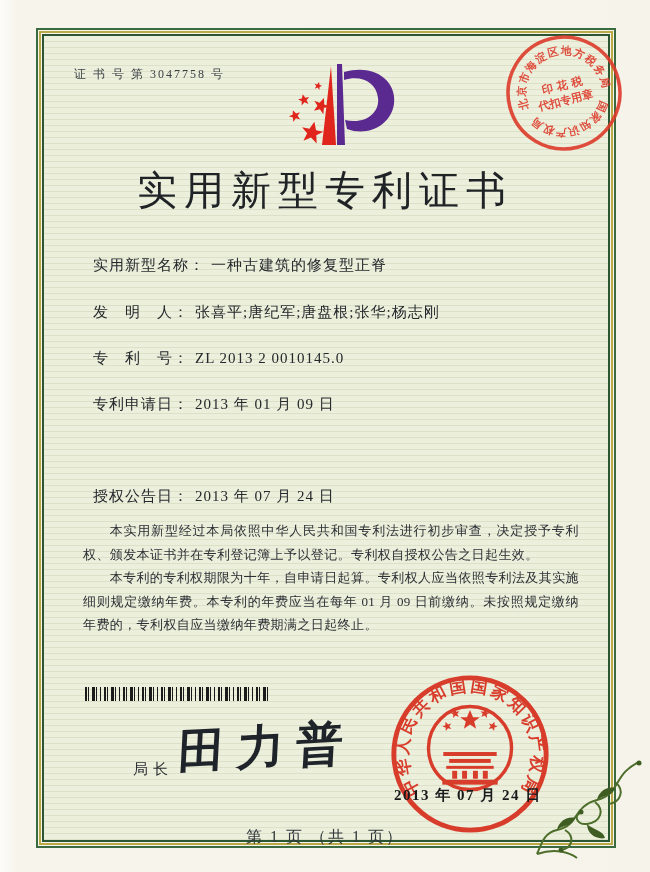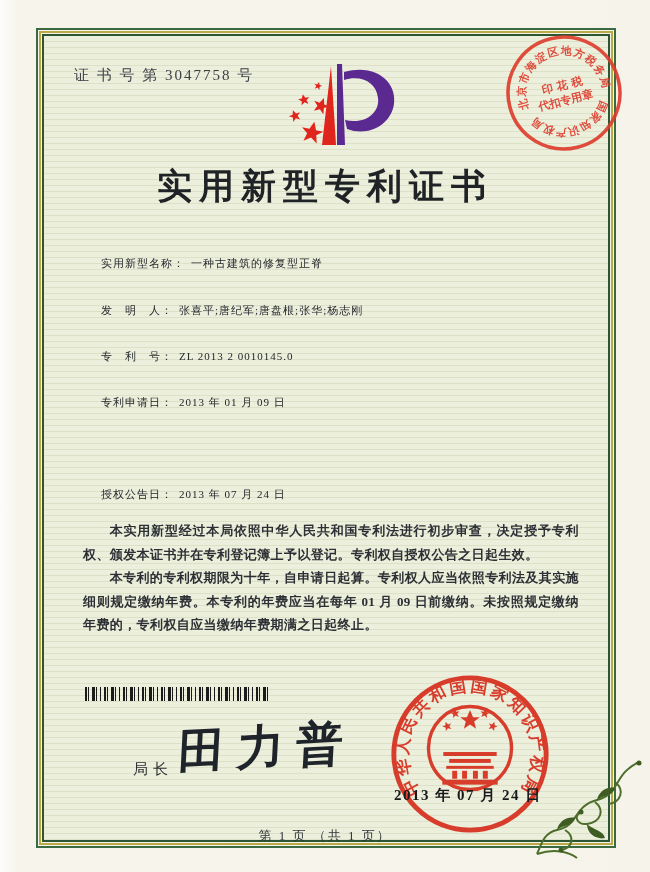--- a/index.html
+++ b/index.html
@@ -9,49 +9,49 @@
     font-family:"Liberation Serif","DejaVu Serif",serif;
   }
   
   .frame-outer{position:absolute;left:36px;top:28px;right:34px;bottom:24px;border:2px solid #3a6b40;}
   .frame-mid{position:absolute;inset:1px;border:2px solid #b9aa45;}
   .frame-inner{
     position:absolute;inset:1px;border:2px solid #2c5632;
     background-color:#edefdd;
     background-image:repeating-linear-gradient(0deg,rgba(140,160,100,0.18) 0 1px,rgba(0,0,0,0) 1px 6px);
   }
-  .cert-no{position:absolute;left:74px;top:66px;font-size:15px;letter-spacing:2px;color:#3a3f44;}
-  .title{position:absolute;left:0;right:0;top:163px;text-align:center;font-size:35px;font-weight:bold;letter-spacing:7px;color:#1f2326;}
+  .cert-no{position:absolute;left:74px;top:66px;font-size:12px;letter-spacing:2px;color:#3a3f44;}
+  .title{position:absolute;left:0;right:0;top:163px;text-align:center;font-size:40px;font-weight:normal;letter-spacing:7px;color:#1f2326;}
   .logo{position:absolute;left:262px;top:52px;width:140px;height:115px;}
   .tax-seal{position:absolute;left:503px;top:32px;width:122px;height:122px;opacity:.9;z-index:5;}
-  .field-row{position:absolute;left:101px;font-size:11px;letter-spacing:1px;color:#24282b;white-space:nowrap;}
+  .field-row{position:absolute;left:93px;font-size:15px;letter-spacing:1px;color:#24282b;white-space:nowrap;}
   .field-row .lbl{display:inline-block;}
   .field-row .val{display:inline-block;margin-left:6px;}
   .f0{top:256px}.f1{top:303px}.f2{top:349px}.f3{top:395px}.f4{top:441px}.f5{top:487px}
-  .paras{position:absolute;left:83px;top:519px;width:496px;font-weight:bold;}
+  .paras{position:absolute;left:83px;top:519px;width:496px;}
   .paras p{margin:0;font-size:13px;line-height:23.5px;text-indent:2.05em;text-align:justify;color:#2c3034;letter-spacing:.4px;}
   .barcode{
     position:absolute;left:85px;top:687px;width:186px;height:14px;
     background:repeating-linear-gradient(90deg,
       #1b1b1b 0 2px,rgba(0,0,0,0) 2px 3px,
       #1b1b1b 3px 4px,rgba(0,0,0,0) 4px 7px,
       #1b1b1b 7px 10px,rgba(0,0,0,0) 10px 11px,
       #1b1b1b 11px 12px,rgba(0,0,0,0) 12px 15px,
       #1b1b1b 15px 16px,rgba(0,0,0,0) 16px 19px);
   }
   .signer-label{position:absolute;left:133px;top:760px;font-size:15px;letter-spacing:5px;color:#2a2e32;}
   .signature{
     position:absolute;left:178px;top:716px;font-size:47px;font-weight:bold;color:#1e2429;
     font-family:"DejaVu Sans","Liberation Sans",sans-serif;
     transform:rotate(-3deg) skewX(-6deg);letter-spacing:12px;white-space:nowrap;
   }
   .gov-seal{position:absolute;left:381px;top:665px;width:178px;height:178px;opacity:.93;z-index:6;}
   .seal-date{position:absolute;left:394px;top:786px;font-size:15px;font-weight:bold;letter-spacing:1.5px;color:#17191b;z-index:7;white-space:nowrap;}
   .flourish{position:absolute;left:534px;top:760px;width:112px;height:100px;z-index:8;}
-  .footer{position:absolute;left:0;right:0;top:827px;text-align:center;font-size:13px;letter-spacing:2px;color:#32373b;}
+  .footer{position:absolute;left:0;right:0;top:827px;text-align:center;font-size:16px;letter-spacing:2px;color:#32373b;}
   .seal-text{font-family:"DejaVu Sans","Liberation Sans",sans-serif;font-weight:bold;}
 </style>
 </head>
 <body>
 
 <div class="page">
 
   <div class="frame-outer">
     <div class="frame-mid">
       <div class="frame-inner"></div>

